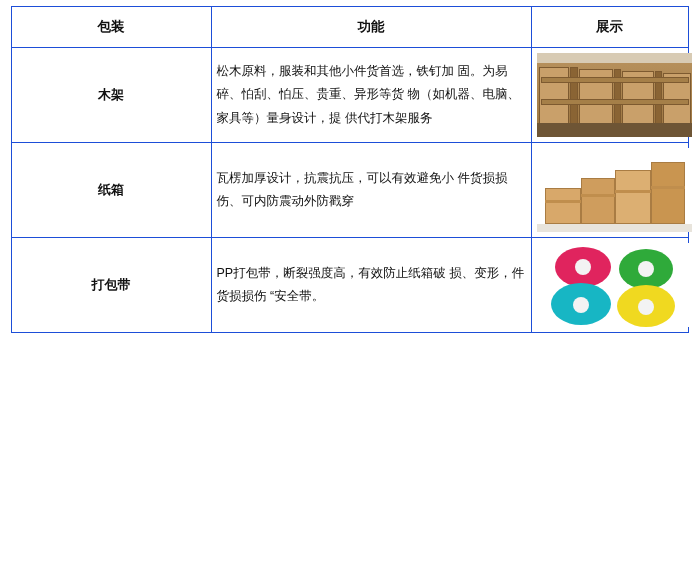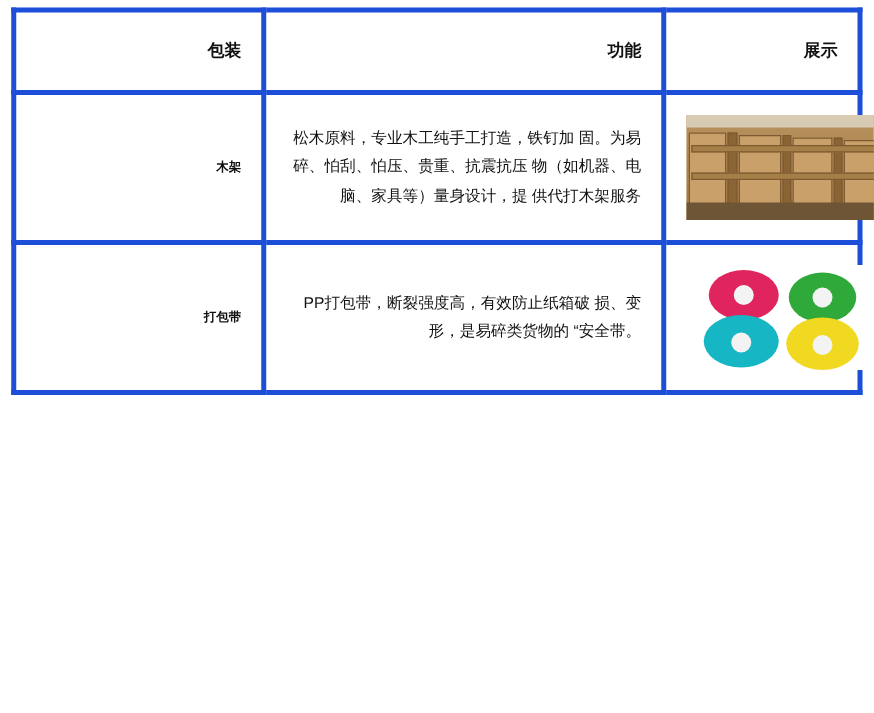--- a/index.html
+++ b/index.html
@@ -20,39 +20,38 @@
     position: relative;
     box-sizing: border-box;
   }
   table.pack-table {
     border-collapse: collapse;
     width: 677px;
     margin: 6px auto 0 auto;
     table-layout: fixed;
   }
   table.pack-table td, table.pack-table th {
-    border: 4px solid #1d4ed8;
+    border: 1px solid #1d4ed8;
     vertical-align: middle;
-    padding: 16px;
-    text-align: right;
+    padding: 5px;
   }
   col.c-pack { width: 200px; }
   col.c-func { width: 320px; }
   col.c-show { width: 157px; }
 
   thead th {
     height: 30px;
     font-size: 13.5px;
     font-weight: bold;
     text-align: center;
     color: #111;
   }
   td.cell-pack {
     text-align: center;
-    font-size: 10px;
+    font-size: 13px;
     font-weight: bold;
     color: #111;
     padding: 4px 6px;
     line-height: 1.5;
   }
   td.cell-func {
     font-size: 12.5px;
     line-height: 1.85;
     color: #111;
     padding: 8px 12px 8px 10px;
@@ -162,45 +161,64 @@
       <tr>
         <th>包装</th>
         <th>功能</th>
         <th>展示</th>
       </tr>
     </thead>
     <tbody>
 
       <tr class="r1">
         <td class="cell-pack">木架</td>
-        <td class="cell-func">松木原料，专业木工纯手工打造，铁钉加 固。为易碎、怕刮、怕压、贵重、抗震抗压 物（如机器、电脑、家具等）量身设计，提 供代打木架服务</td>
+        <td class="cell-func">松木原料，服装和其他小件货首选，铁钉加 固。为易碎、怕刮、怕压、贵重、异形等货 物（如机器、电脑、家具等）量身设计，提 供代打木架服务</td>
         <td class="cell-show">
           <div class="img-box">
             <div class="photo ph-wood">
               <div class="ceil"></div>
               <div class="plank" style="left:2px;  top:14px; width:30px; height:58px;"></div>
               <div class="plank dark" style="left:33px; top:14px; width:8px;  height:58px;"></div>
               <div class="plank" style="left:42px; top:16px; width:34px; height:56px;"></div>
               <div class="plank dark" style="left:77px; top:16px; width:7px;  height:56px;"></div>
               <div class="plank" style="left:85px; top:18px; width:32px; height:54px;"></div>
               <div class="plank dark" style="left:118px;top:18px; width:7px;  height:54px;"></div>
               <div class="plank" style="left:126px;top:20px; width:28px; height:52px;"></div>
               <div class="plank" style="left:4px;  top:24px; width:148px;height:6px; background:#a57f48;"></div>
               <div class="plank" style="left:4px;  top:46px; width:148px;height:6px; background:#a57f48;"></div>
               <div class="floor"></div>
             </div>
           </div>
         </td>
       </tr>
 
+      <tr class="r2">
+        <td class="cell-pack">纸箱</td>
+        <td class="cell-func">瓦楞加厚设计，抗震抗压，可以有效避免小 件货损损伤、可内防震动外防戳穿</td>
+        <td class="cell-show">
+          <div class="img-box">
+            <div class="photo ph-carton">
+              <div class="box" style="left:8px;  top:40px; width:36px; height:36px;"></div>
+              <div class="box" style="left:44px; top:30px; width:34px; height:46px; background:#cf9d5d;"></div>
+              <div class="box" style="left:78px; top:22px; width:36px; height:54px; background:#dcaf72;"></div>
+              <div class="box" style="left:114px;top:14px; width:34px; height:62px; background:#c99550;"></div>
+              <div class="tape" style="left:8px;  top:52px; width:36px; height:3px;"></div>
+              <div class="tape" style="left:44px; top:46px; width:34px; height:3px;"></div>
+              <div class="tape" style="left:78px; top:42px; width:36px; height:3px;"></div>
+              <div class="tape" style="left:114px;top:38px; width:34px; height:3px;"></div>
+              <div class="tape" style="left:0;  top:76px; width:155px;height:8px; background:#e8e4dc;"></div>
+            </div>
+          </div>
+        </td>
+      </tr>
 
 
       <tr class="r4">
         <td class="cell-pack">打包带</td>
-        <td class="cell-func">PP打包带，断裂强度高，有效防止纸箱破 损、变形，是易碎类货物的 “安全带。</td>
+        <td class="cell-func">PP打包带，断裂强度高，有效防止纸箱破 损、变形，件货损损伤 “安全带。</td>
         <td class="cell-show">
           <div class="img-box">
             <div class="photo ph-reel">
               <div class="reel" style="left:18px; top:4px;  width:56px; height:40px; background:#e0245e;"></div>
               <div class="hole" style="left:38px; top:16px; width:16px; height:16px;"></div>
               <div class="reel" style="left:82px; top:6px;  width:54px; height:40px; background:#2faa3a;"></div>
               <div class="hole" style="left:101px;top:18px; width:16px; height:16px;"></div>
               <div class="reel" style="left:14px; top:40px; width:60px; height:42px; background:#17b6c4;"></div>
               <div class="hole" style="left:36px; top:54px; width:16px; height:16px;"></div>
               <div class="reel" style="left:80px; top:42px; width:58px; height:42px; background:#f0d920;"></div>

